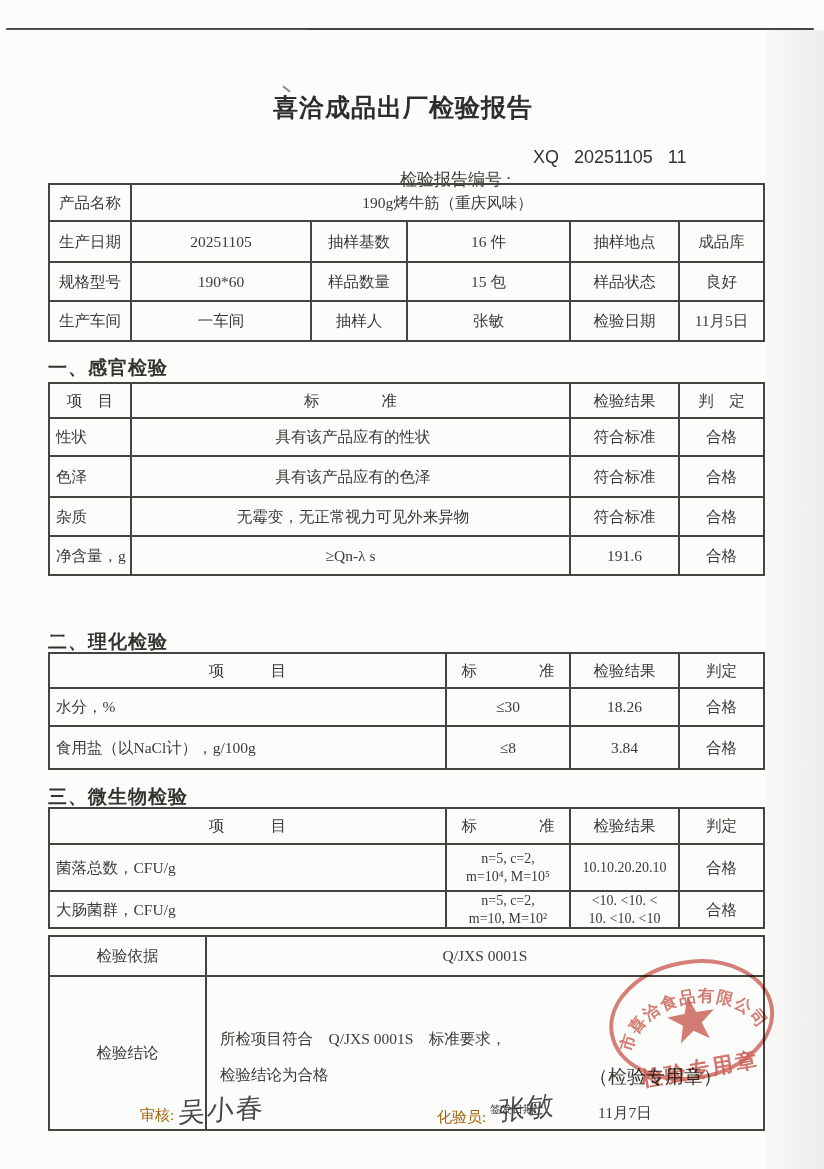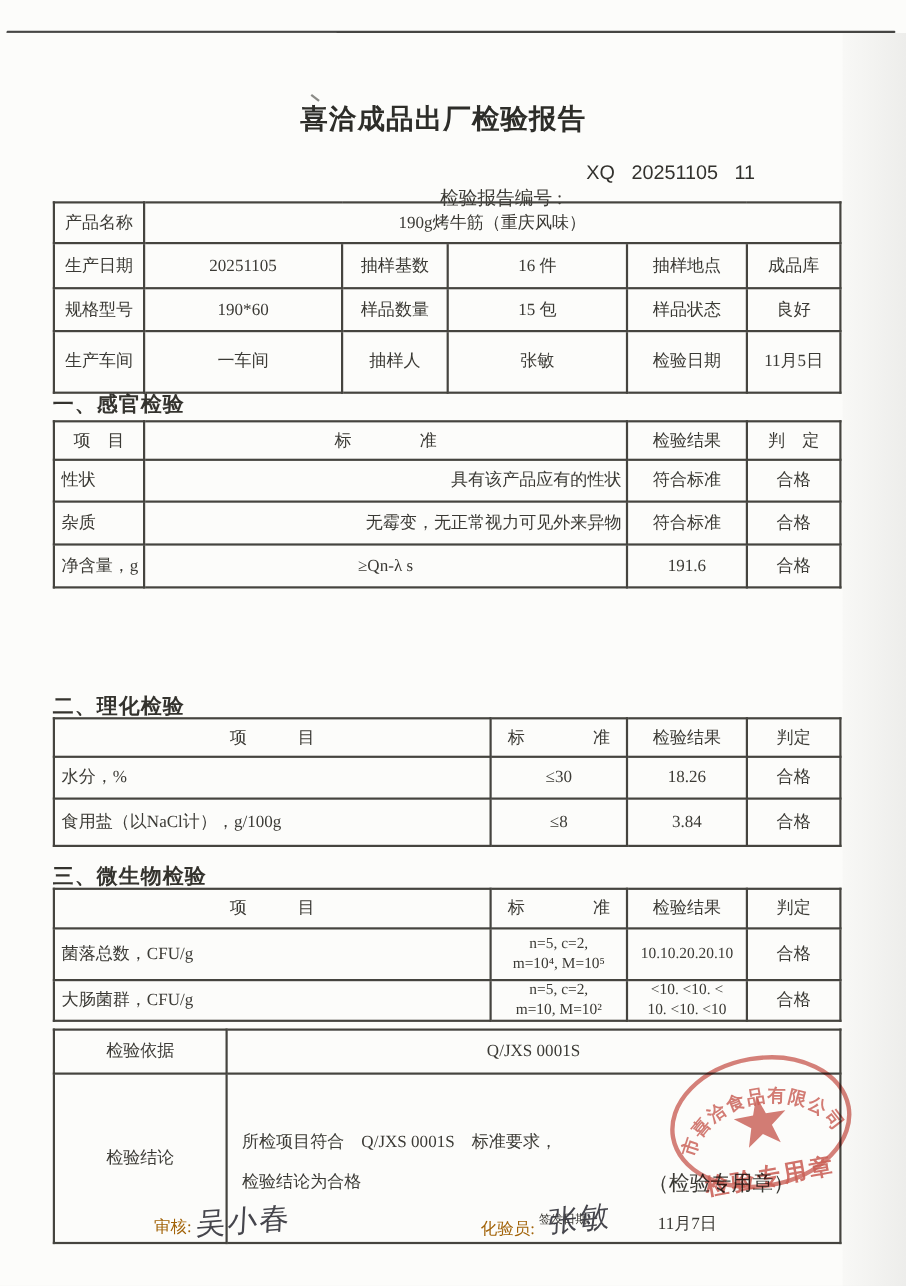--- a/index.html
+++ b/index.html
@@ -18,21 +18,21 @@
     font-size:25px;font-weight:700;letter-spacing:1px;color:#2d2d29;}
   .report-no-row{position:absolute;left:383px;top:148px;font-size:17px;color:#3c3b36;white-space:pre;}
   .report-no-row .no-value{position:absolute;left:150px;top:-1px;font-family:"Liberation Sans",sans-serif;
     font-size:18px;color:#33322e;white-space:pre;}
 
   
   table{border-collapse:collapse;table-layout:fixed;position:absolute;background:transparent;}
   td{border:2px solid #45443f;font-size:15.5px;color:#3b3a35;text-align:center;vertical-align:middle;
      padding:0 4px;overflow:hidden;line-height:1.25;}
   td.left{text-align:left;padding-left:6px;}
-  td.left8{text-align:right;padding-left:9px;}
+  td.left8{text-align:center;padding-left:9px;}
   td.small{font-size:14px;}
   .sec-heading{position:absolute;left:48px;font-size:19px;font-weight:700;color:#34332e;letter-spacing:1px;}
 
   
   .concl-cell{position:relative;height:108px;margin-top:44px;}
   .concl-line1{position:absolute;left:9px;top:8px;white-space:pre;font-size:15.5px;}
   .concl-line2{position:absolute;left:9px;top:44px;font-size:15.5px;}
   .concl-seal-note{position:absolute;left:378px;top:44px;font-size:19px;}
   .concl-issue-label{position:absolute;left:279px;top:82px;font-size:11px;}
   .concl-issue-date{position:absolute;left:387px;top:82px;font-size:15.5px;}
@@ -85,21 +85,21 @@
       <td>成品库</td>
     </tr>
     <tr style="height:39px">
       <td>规格型号</td>
       <td>190*60</td>
       <td>样品数量</td>
       <td>15 包</td>
       <td>样品状态</td>
       <td>良好</td>
     </tr>
-    <tr style="height:56px">
+    <tr style="height:40px">
       <td>生产车间</td>
       <td>一车间</td>
       <td>抽样人</td>
       <td>张敏</td>
       <td>检验日期</td>
       <td>11月5日</td>
     </tr>
   </tbody>
     </table>
 
@@ -114,20 +114,26 @@
     <tbody>
         <tr style="height:35px">
       <td>项　目</td>
       <td>标　　　　准</td>
       <td>检验结果</td>
       <td>判　定</td>
     </tr>
     <tr style="height:38px">
       <td class="left">性状</td>
       <td class="left8">具有该产品应有的性状</td>
+      <td>符合标准</td>
+      <td>合格</td>
+    </tr>
+    <tr style="height:41px">
+      <td class="left">色泽</td>
+      <td class="left8">具有该产品应有的色泽</td>
       <td>符合标准</td>
       <td>合格</td>
     </tr>
     <tr style="height:39px">
       <td class="left">杂质</td>
       <td class="left8">无霉变，无正常视力可见外来异物</td>
       <td>符合标准</td>
       <td>合格</td>
     </tr>
     <tr style="height:39px">

